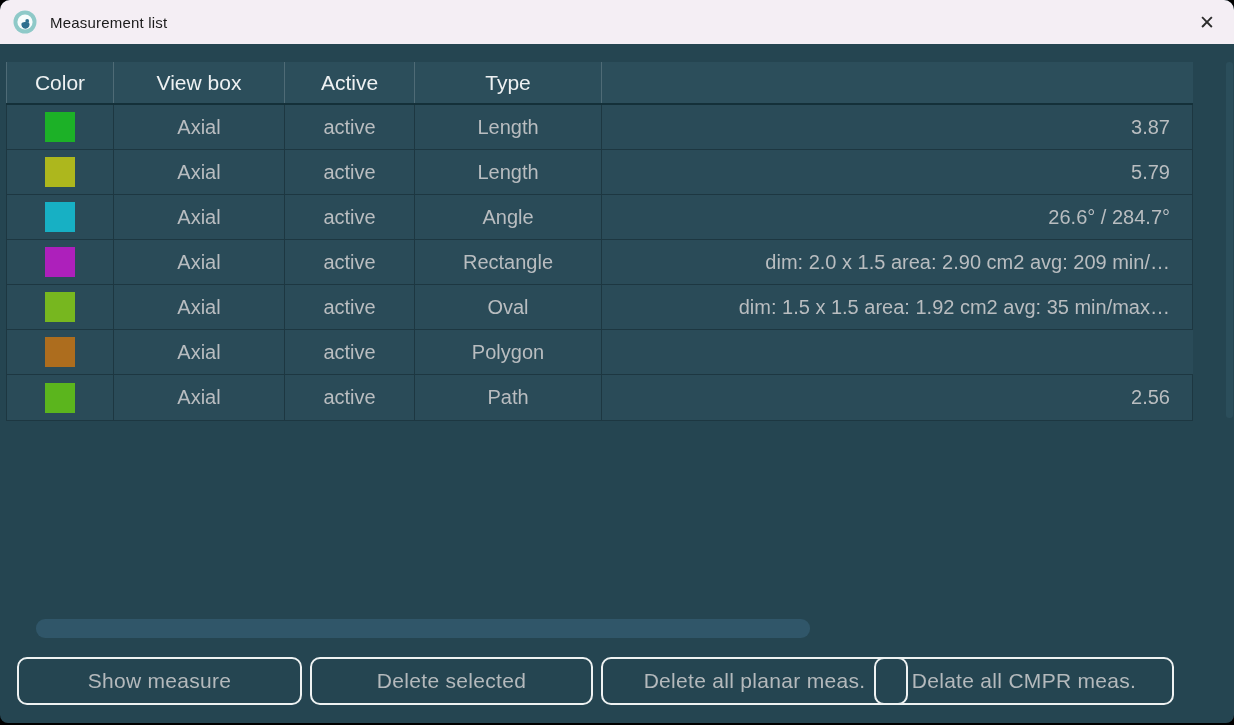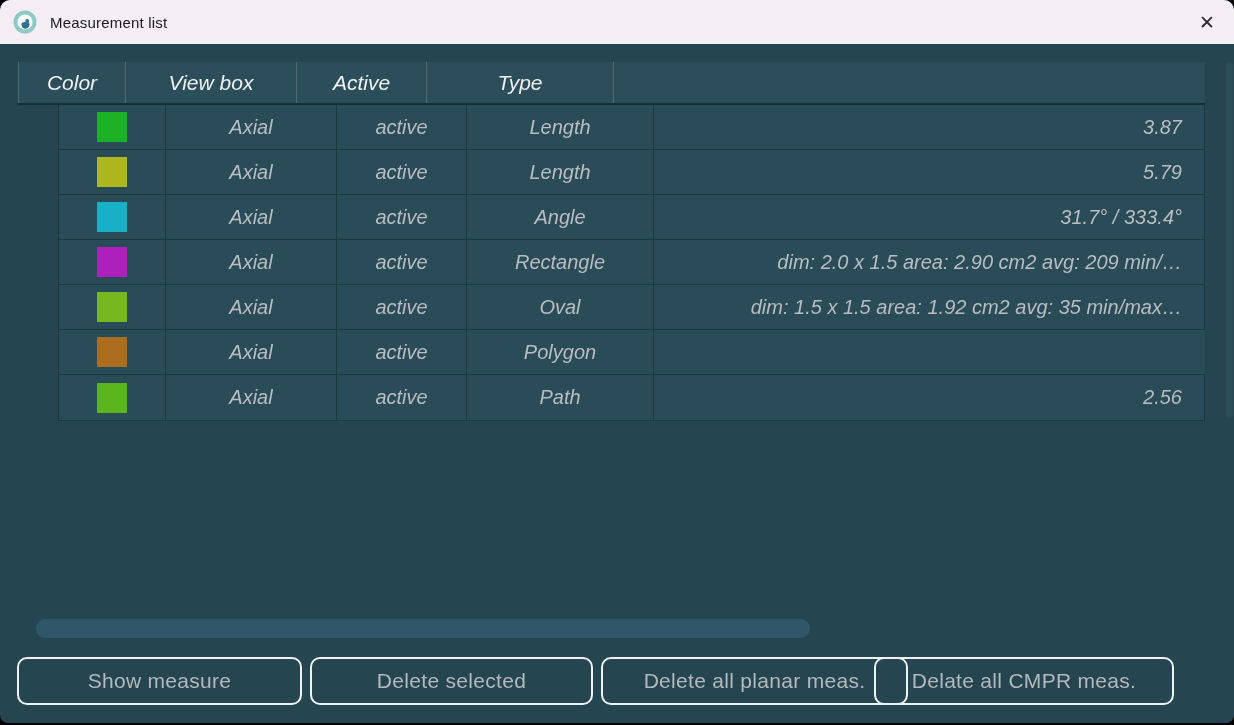--- a/index.html
+++ b/index.html
@@ -23,39 +23,38 @@
   .window-title{
     margin-left:13px;font-size:15px;color:#1b1b1b;letter-spacing:.2px;
   }
   .close-btn{
     position:absolute;right:10px;top:7px;width:34px;height:30px;
     display:flex;align-items:center;justify-content:center;
     font-size:19px;color:#2b2b2b;cursor:default;font-weight:300;
   }
   
   .table{
-    position:absolute;left:18px;top:62px;width:1187px;font-style:italic;
+    position:absolute;left:6px;top:62px;width:1187px;
   }
   .thead{
     display:grid;grid-template-columns:107px 171px 130px 187px 1fr;
     height:41px;background:var(--table_header_bg,#2c4e5b);
     border-left:1px solid var(--header_separator,#4f6b76);
   }
   .th{
     display:flex;align-items:center;justify-content:center;
     font-size:21px;color:var(--header_text,#eef1f2);
     border-right:1px solid var(--header_separator,#4f6b76);
     white-space:nowrap;overflow:hidden;
   }
   .thead-underline{height:0;border-bottom:2px solid #143039;}
   .tbody{
     background:var(--table_bg,#2a4b58);
     border-left:1px solid var(--grid_line,#1d3741);
     border-bottom:1px solid var(--grid_line,#1d3741);
-    margin-left:40px;
   }
   .trow{
     display:grid;grid-template-columns:107px 171px 130px 187px 1fr;
     height:45px;border-bottom:1px solid var(--grid_line,#1d3741);
     box-sizing:border-box;
   }
   .trow:last-child{border-bottom:none;}
   .td{
     display:flex;align-items:center;justify-content:center;
     font-size:20px;color:var(--cell_text,#b9bdc0);
@@ -131,21 +130,21 @@
     <div class="td td-type">Length</div>
     <div class="td td-value">5.79</div>
   </div>
         <div class="trow">
     <div class="td td-color">
       <span class="swatch" style="background: rgb(23, 176, 196);"></span>
     </div>
     <div class="td td-view">Axial</div>
     <div class="td td-active">active</div>
     <div class="td td-type">Angle</div>
-    <div class="td td-value">31.7° / 333.4°</div>
+    <div class="td td-value">26.6° / 284.7°</div>
   </div>
         <div class="trow">
     <div class="td td-color">
       <span class="swatch" style="background: rgb(173, 32, 187);"></span>
     </div>
     <div class="td td-view">Axial</div>
     <div class="td td-active">active</div>
     <div class="td td-type">Rectangle</div>
     <div class="td td-value">dim: 2.0 x 1.5 area: 2.90 cm2 avg: 209 min/…</div>
   </div>

